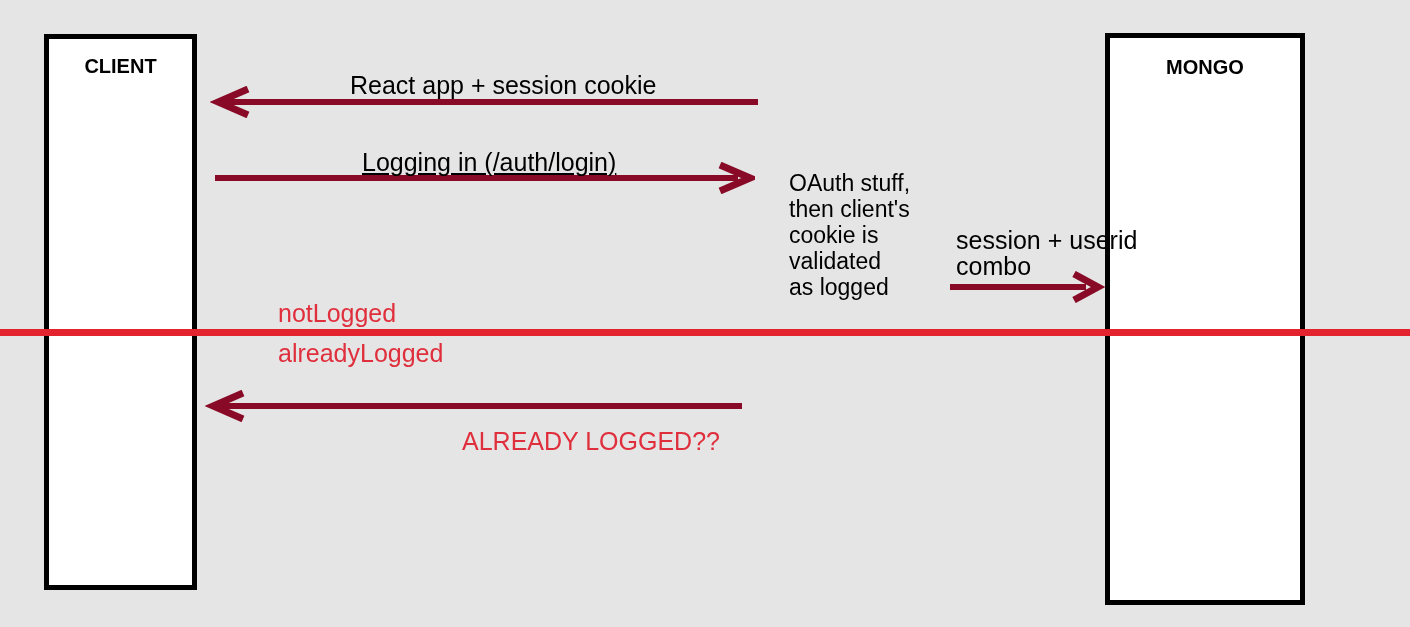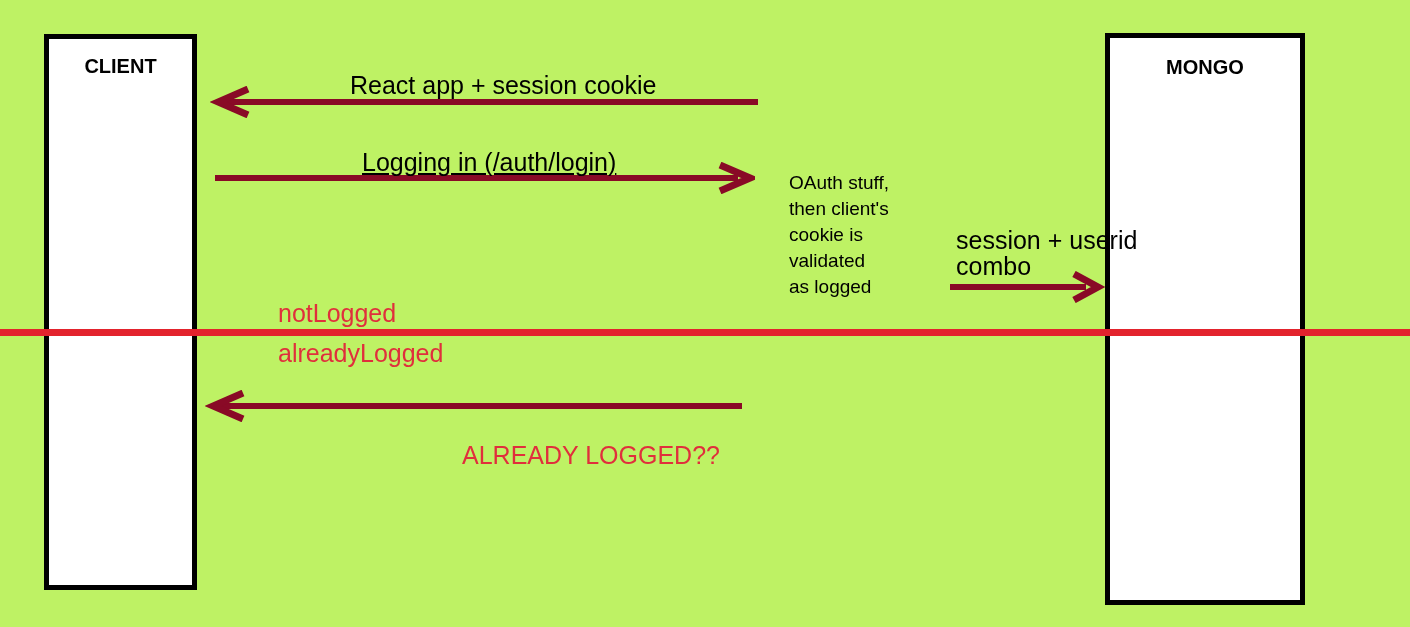--- a/index.html
+++ b/index.html
@@ -1,45 +1,45 @@
 <!DOCTYPE html>
 <html><head>
 <meta charset="utf-8">
 <style>
   html, body { margin:0; padding:0; background:#ffffff; }
   .stage {
-    position:relative; width:1410px; height:627px; background:#bef264;
+    position:relative; width:1410px; height:627px; background:#e5e5e5;
     font-family:"Liberation Sans", sans-serif; overflow:hidden;
   }
   .actor-box {
     position:absolute; border:5px solid #000; background:#fff;
     box-sizing:border-box; text-align:center; z-index:1;
   }
   .box-client { left:44px;  top:34px; width:153px; height:556px; padding-top:16px; }
   .box-server { left:770px; top:35px; width:170px; height:575px; padding-top:18px; }
   .box-mongo  { left:1105px;top:33px; width:200px; height:572px; padding-top:18px; }
   .actor-title { font-weight:bold; font-size:20px; color:#000; }
   .txt { position:absolute; font-size:25px; color:#000; z-index:3; white-space:nowrap; }
   .server-note {
     position:absolute; left:789px; top:170px; width:150px; z-index:3;
-    font-size:19px; line-height:26px; color:#000; white-space:pre-line; text-align:left;
+    font-size:23px; line-height:26px; color:#000; white-space:pre-line; text-align:left;
   }
   .red-txt { white-space:nowrap; }
   .arrow-svg { position:absolute; z-index:2; }
   .divider-line {
     position:absolute; left:0; top:329px; width:1410px; height:7px; z-index:5;
   }
   .lbl-msg1 { left:350px; top:71px; }
   .lbl-msg2 { left:362px; top:148px;text-decoration:underline; }
   .lbl-msg3 { left:956px; top:227px; line-height:26px; white-space:pre-line; }
   .lbl-notlogged { left:278px; top:299px; }
   .lbl-alreadylogged { left:278px; top:339px; }
   .lbl-msg4-line1 { left:355px; top:414px; }
   .lbl-msg4-line1 .red-part { margin-left:10px; }
-  .lbl-msg4-line2 { left:462px; top:441px; }
+  .lbl-msg4-line2 { left:462px; top:427px; }
 </style>
 </head>
 <body>
 
 <div class="stage">
 
   <div class="actor-box box-client">
     <div class="actor-title">CLIENT</div>
   </div>
 

